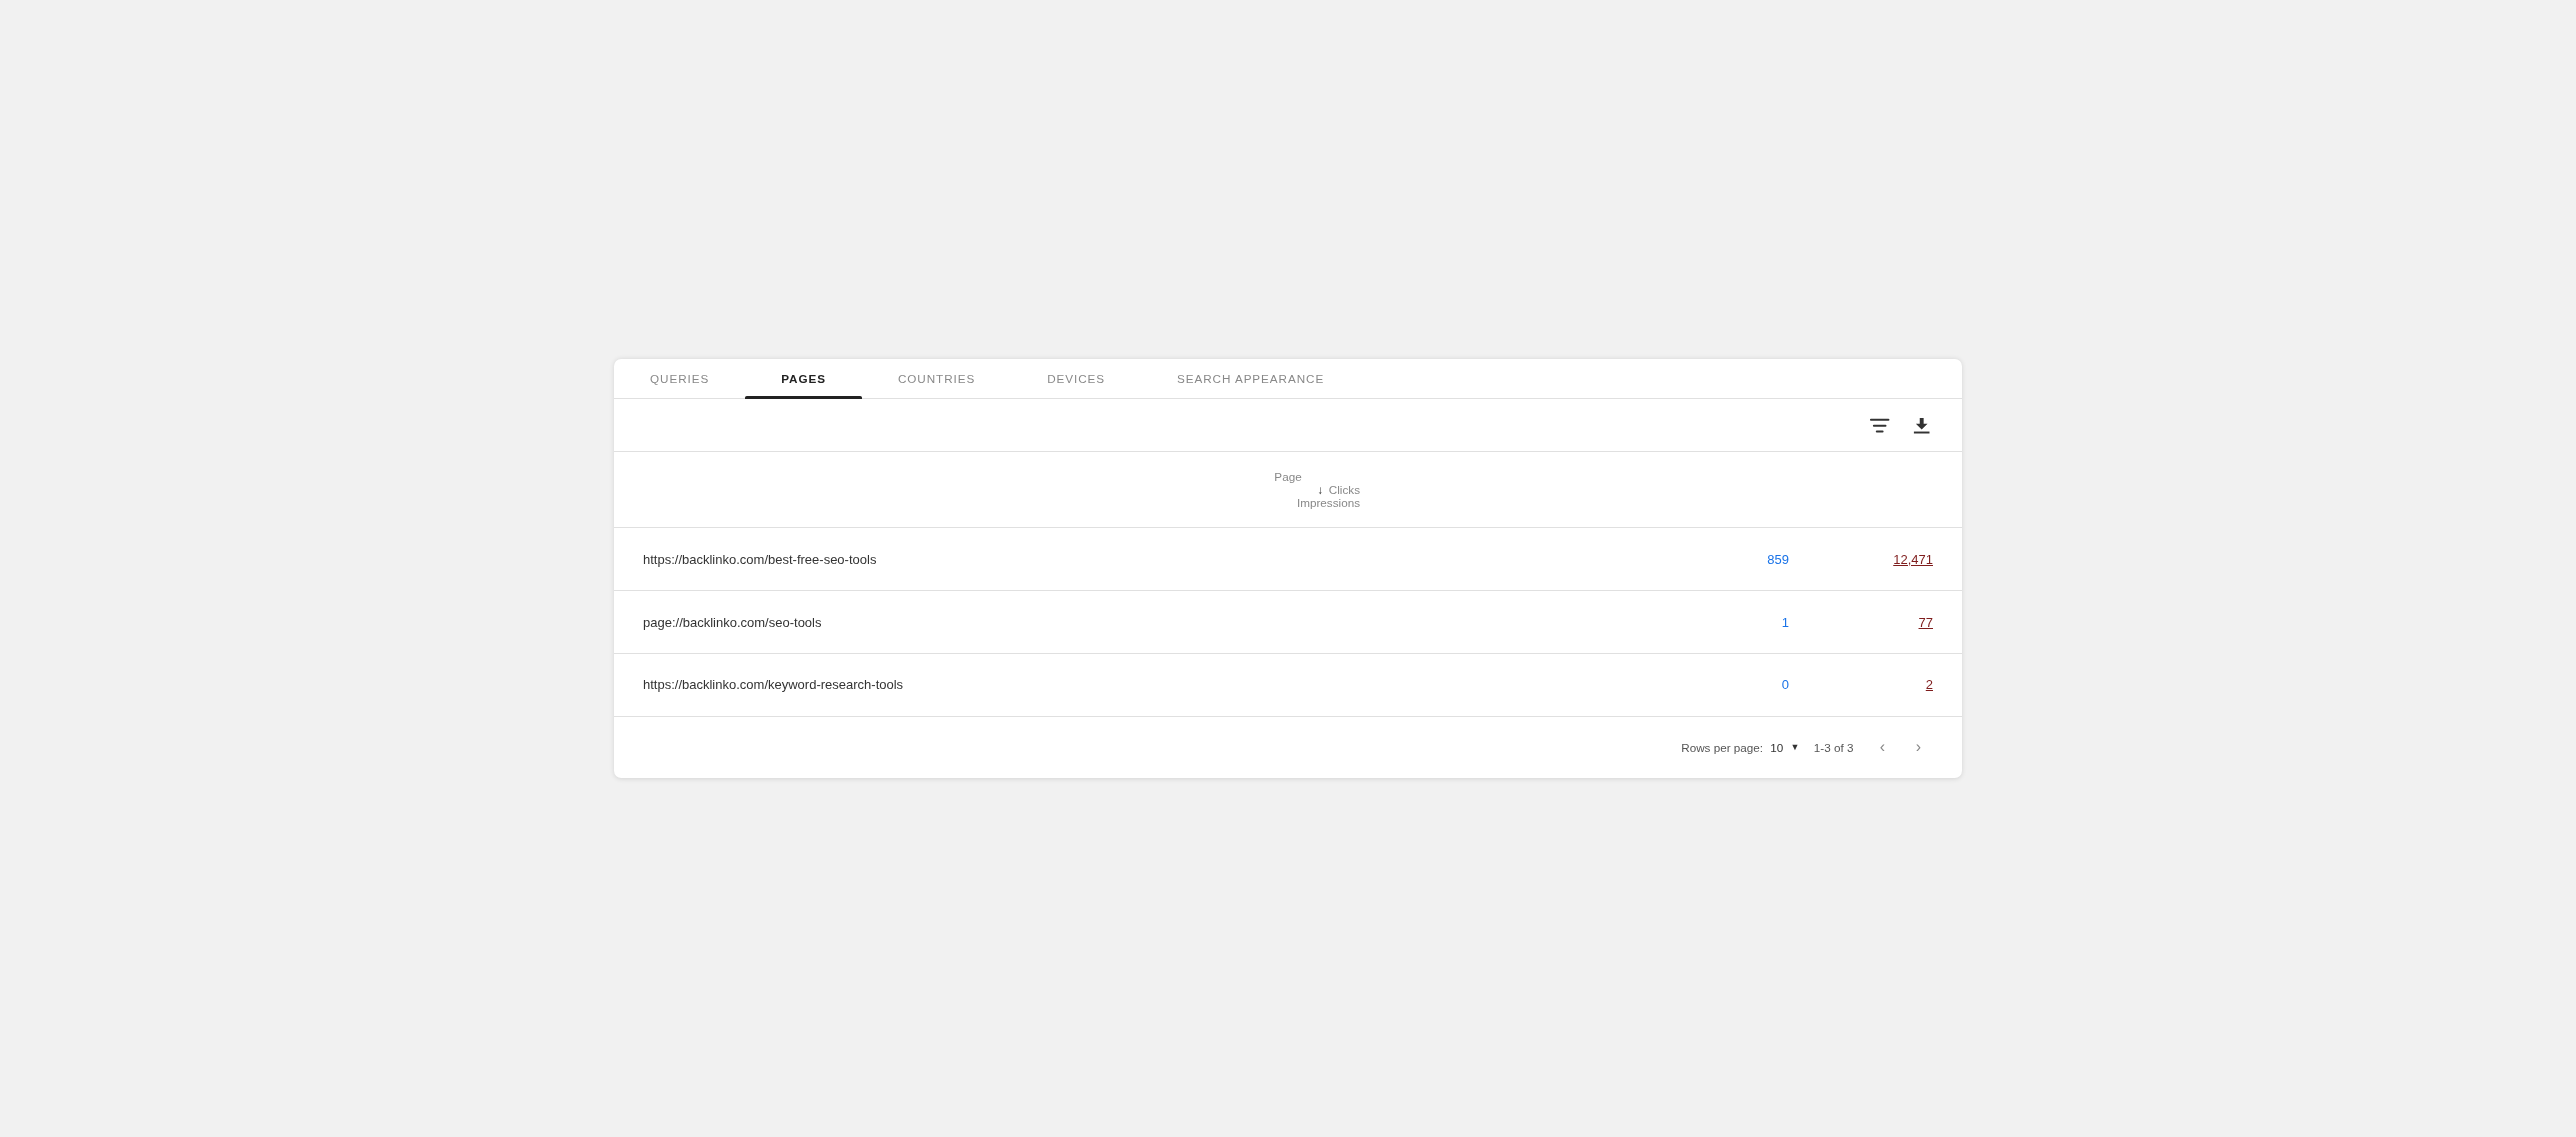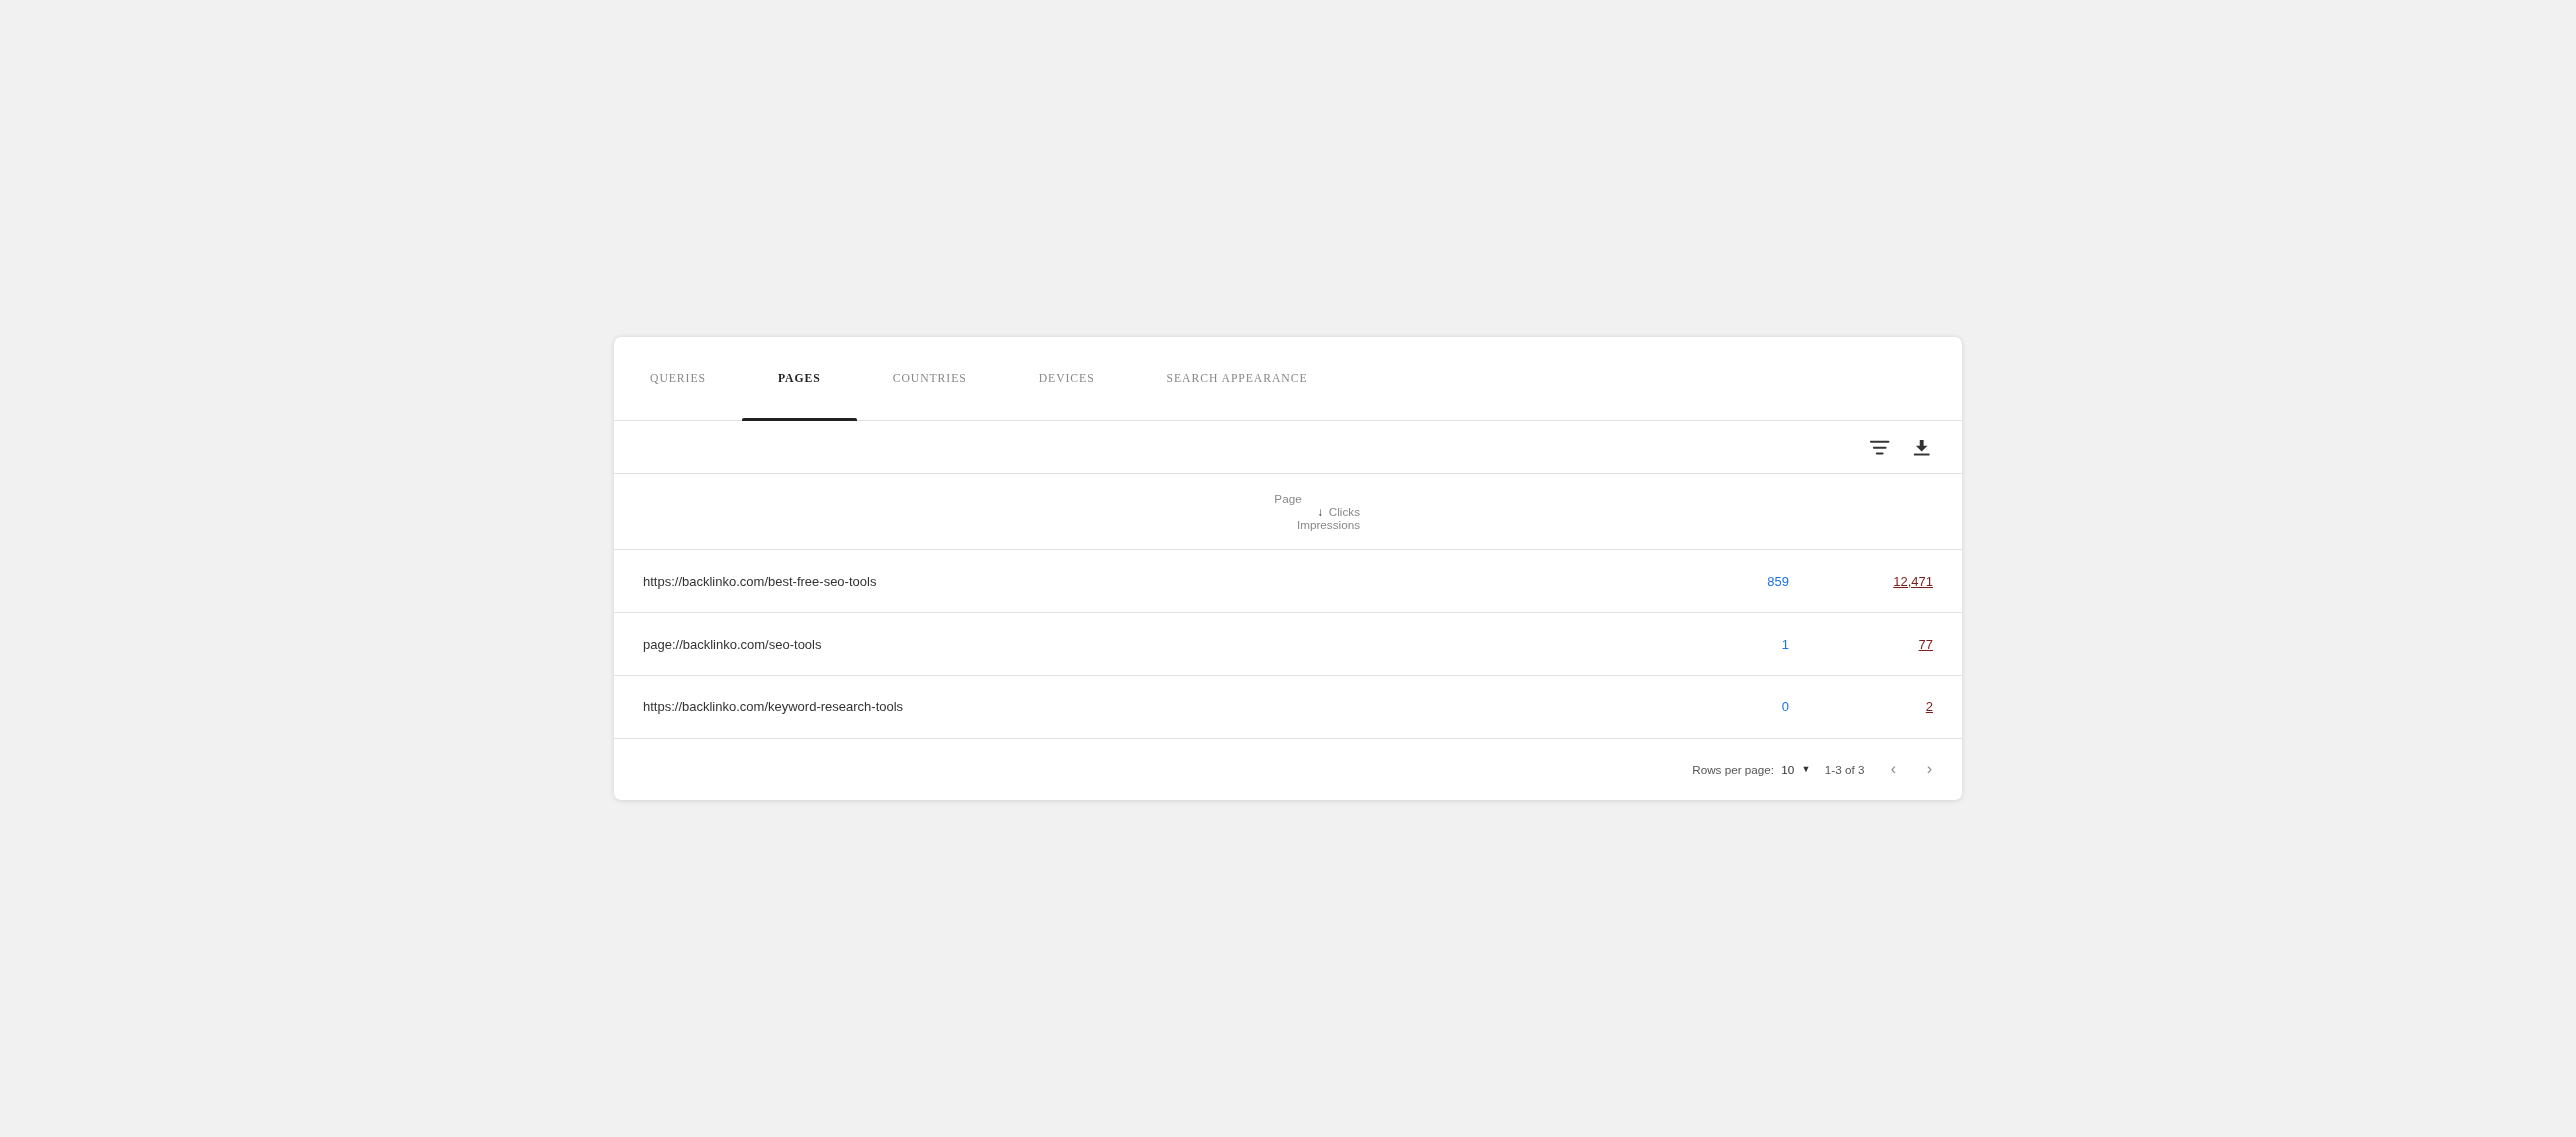--- a/index.html
+++ b/index.html
@@ -20,29 +20,28 @@
       max-width: 1348px;
       overflow: hidden;
     }
 
     
     .tabs {
       display: flex;
       border-bottom: 0.9px solid #e0e0e0;
     }
     .tab {
-      padding: 35px 36px;
+      padding: 13px 36px;
       font-size: 11.7px;
       letter-spacing: 0.08em;
       color: #888;
       cursor: pointer;
       position: relative;
       user-select: none;
       font-weight: 400;
-      font-family: Liberation Serif, serif;
     }
     .tab.active {
       color: #222;
       font-weight: 700;
     }
     .tab.active::after {
       content: '';
       position: absolute;
       bottom: -0.9px;
       left: 0;
@@ -128,21 +127,21 @@
       text-align: right;
       color: #7f1d1d;
       text-decoration: underline;
     }
 
     
     .pagination {
       display: flex;
       align-items: center;
       justify-content: flex-end;
-      padding: 16px 18px;
+      padding: 16px 29px;
       font-size: 11.7px;
       color: #555;
       gap: 14.4px;
     }
     .rows-per-page {
       display: flex;
       align-items: center;
       gap: 7.2px;
       color: #555;
     }

